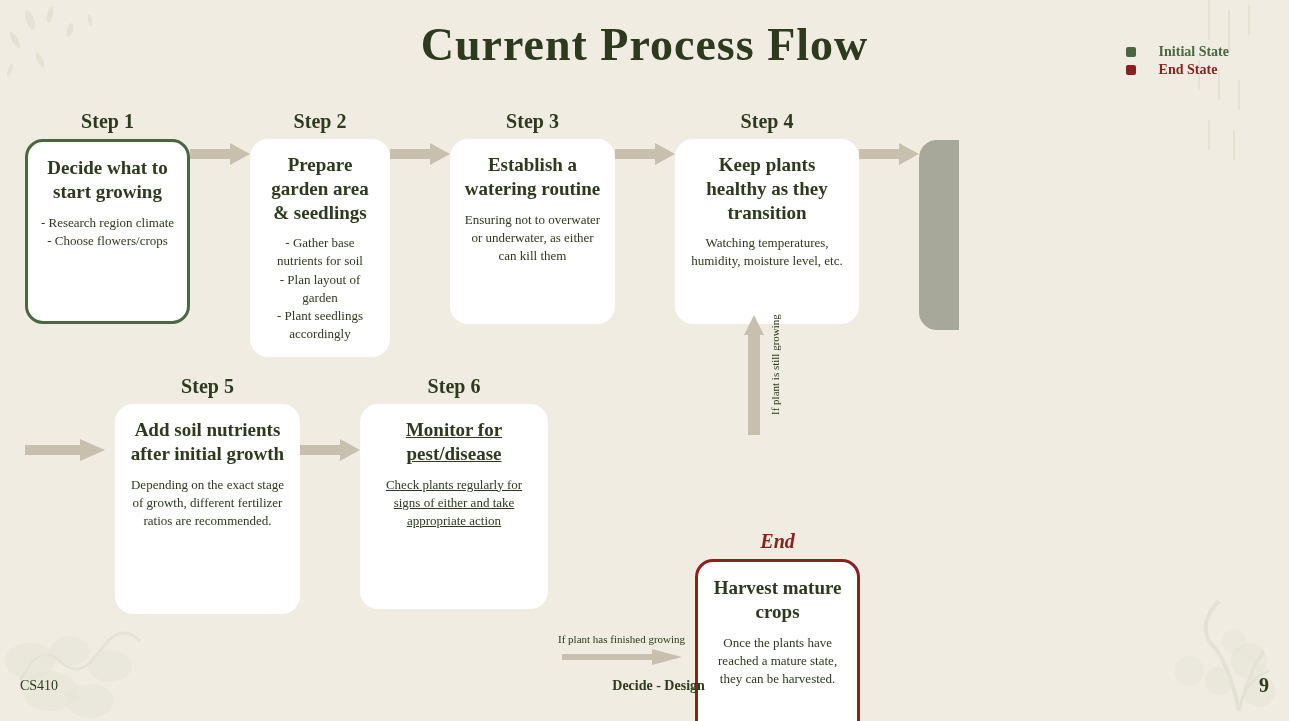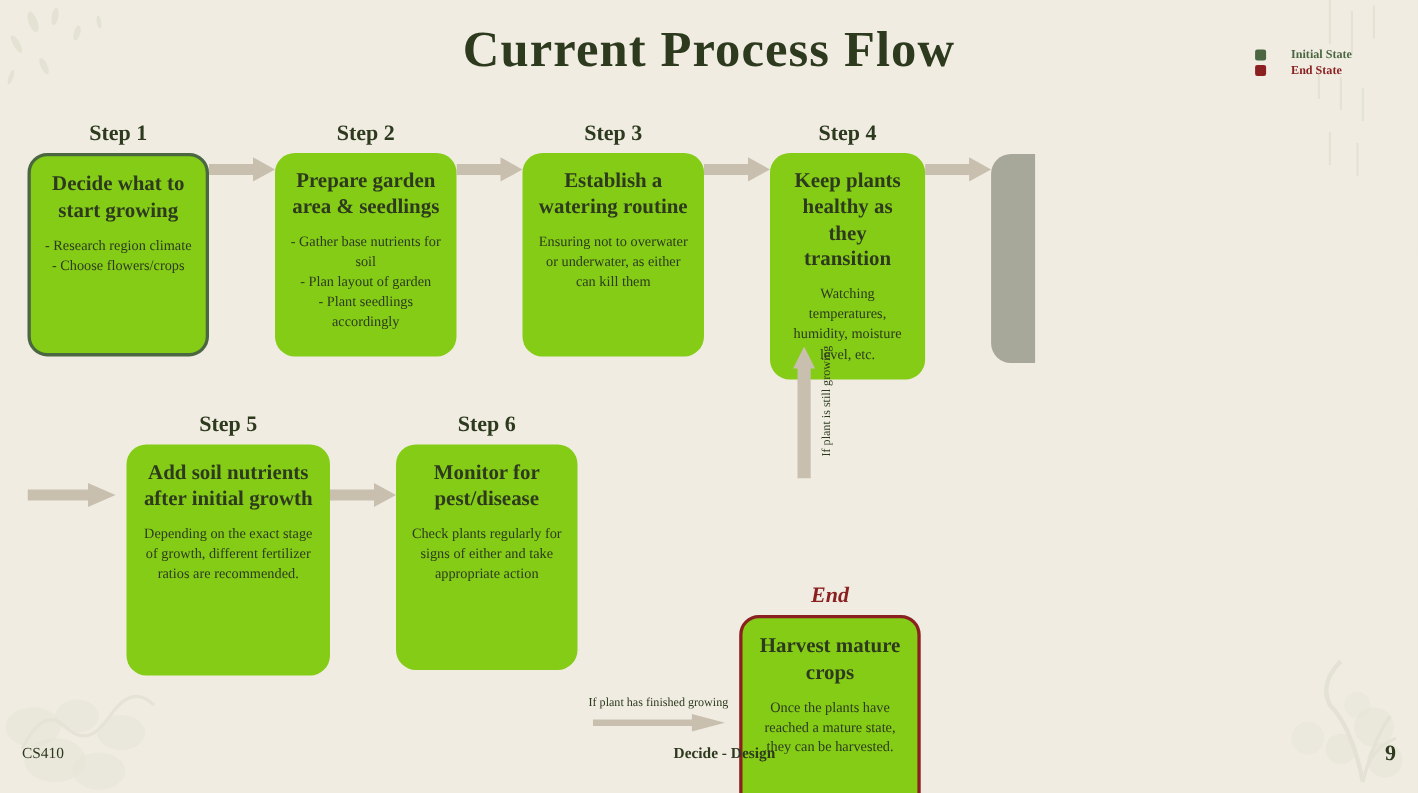--- a/index.html
+++ b/index.html
@@ -50,21 +50,21 @@
       position: absolute;
       top: 44px;
       right: 60px;
       text-align: left;
     }
     .legend-item {
       display: flex;
       align-items: center;
       gap: 23px;
       margin-bottom: 2px;
-      font-size: 11px;
+      font-size: 14px;
     }
     .legend-dot {
       width: 10px; height: 10px;
       border-radius: 2px;
       flex-shrink: 0;
     }
     .legend-initial { background: #4a6741; }
     .legend-end { background: #8b2020; }
     .legend-initial-text { color: #4a6741; font-weight: 600; }
     .legend-end-text { color: #8b2020; font-weight: 600; text-align: center; }
@@ -77,21 +77,21 @@
     }
     .step-label {
       font-size: 20px;
       font-weight: 800;
       color: #2d3a1e;
       margin-bottom: 6px;
     }
 
     
     .step-box {
-      background: #84cc16;
+      background: #ffffff;
       border-radius: 18px;
       padding: 14px 12px;
       text-align: center;
       color: #2d3a1e;
       position: relative;
     }
     .step-box.initial-state {
       border: 3px solid #4a6741;
     }
     .step-box.end-state {
@@ -105,25 +105,25 @@
       margin-bottom: 10px;
     }
     .step-box-desc {
       font-size: 13px;
       line-height: 1.4;
       font-weight: 400;
     }
 
     
     .box-step1 { width: 165px; min-height: 185px; }
-    .box-step2 { width: 165px; min-height: 185px; }
+    .box-step2 { width: 140px; min-height: 185px; }
     .box-step3 { width: 165px; min-height: 185px; }
-    .box-step4 { width: 141px; min-height: 185px; }
+    .box-step4 { width: 184px; min-height: 185px; }
     .box-step5 { width: 185px; min-height: 210px; }
-    .box-step6 { width: 165px; min-height: 205px; }
+    .box-step6 { width: 188px; min-height: 205px; text-decoration: underline; }
     .box-end   { width: 165px; min-height: 210px; }
 
     
     .arrow {
       flex-shrink: 0;
       color: #b0a898;
     }
     .arrow-right {
       width: 60px;
       height: 40px;

